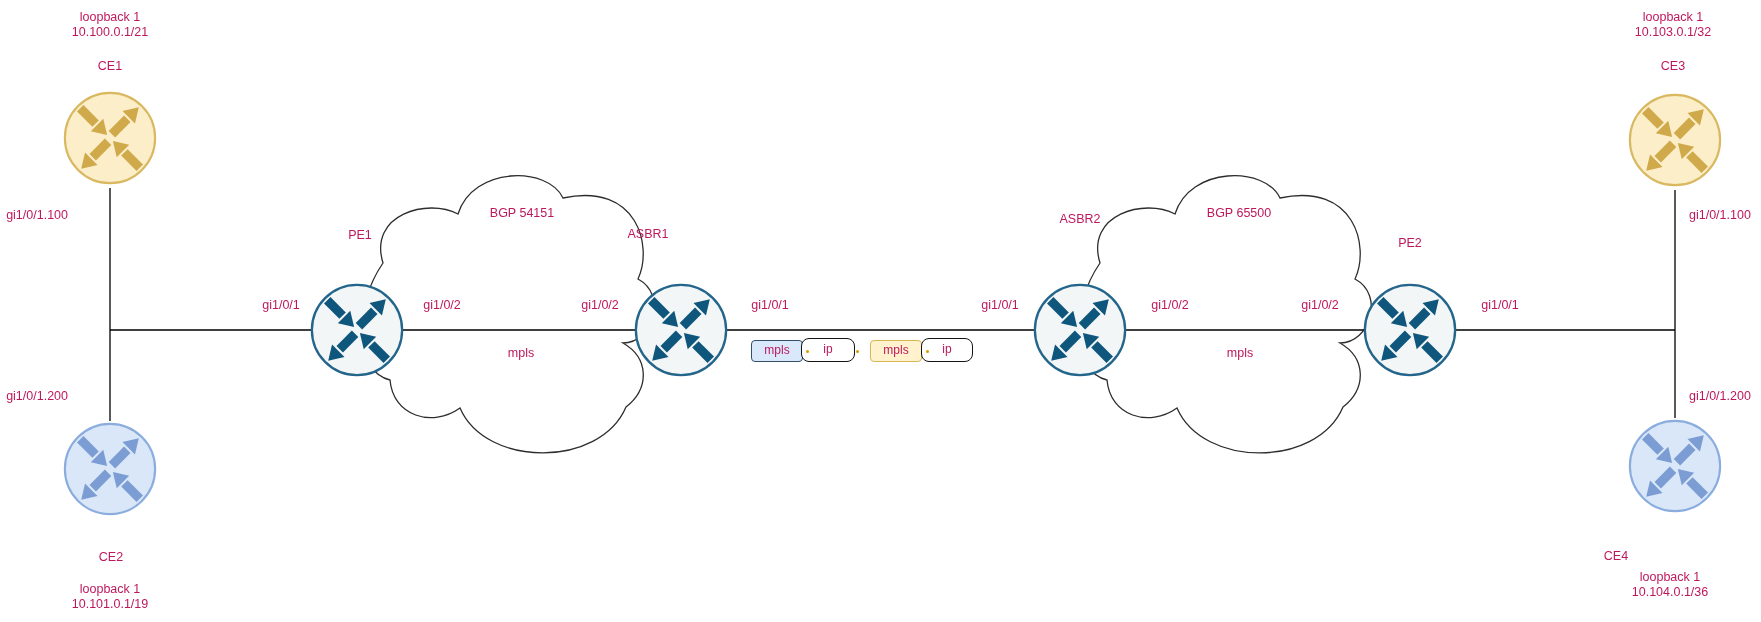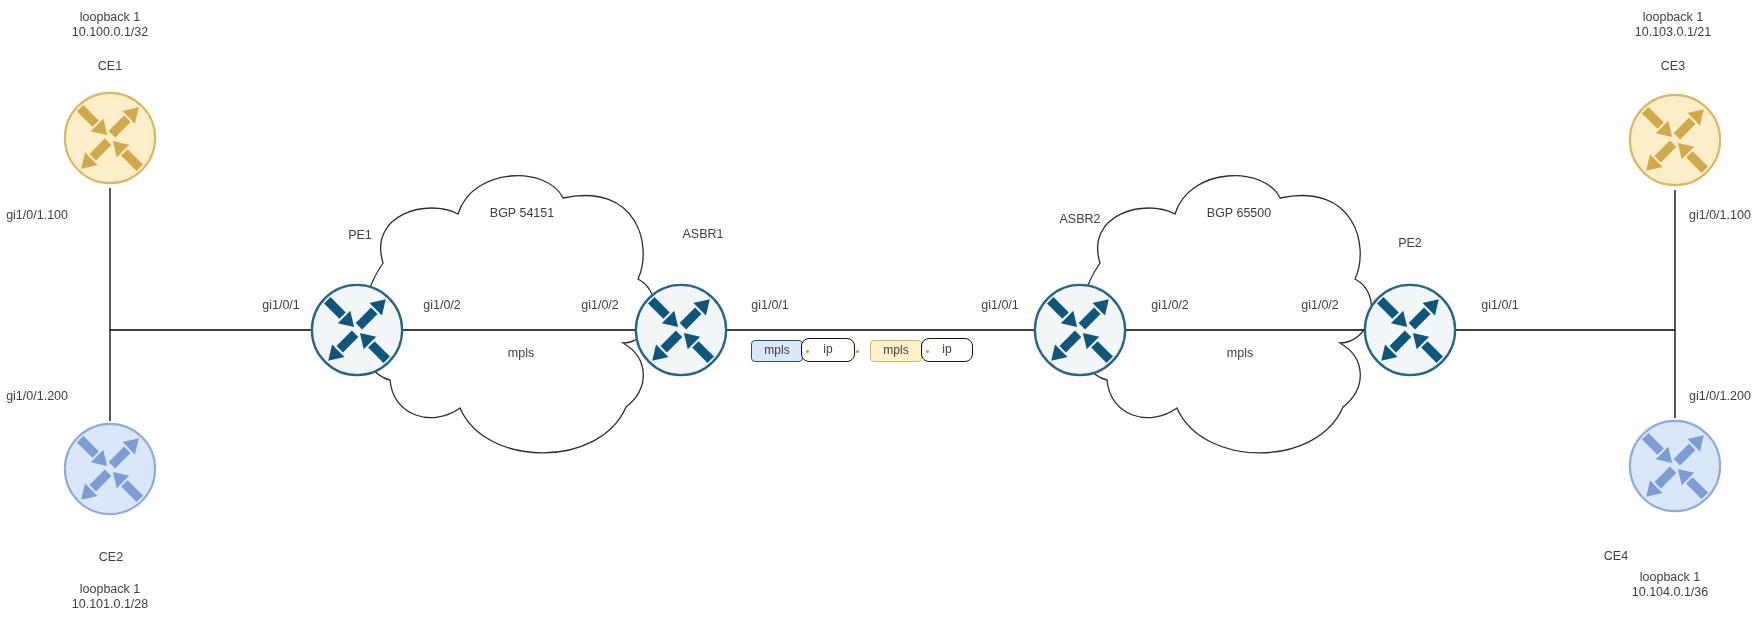--- a/index.html
+++ b/index.html
@@ -1,18 +1,18 @@
 <!DOCTYPE html>
 <html><head>
 <meta charset="utf-8">
 <style>
   html,body{margin:0;padding:0;background:#ffffff;}
   .canvas{
     position:relative;width:1761px;height:622px;background:#ffffff;overflow:hidden;
-    font-family:"Liberation Sans","DejaVu Sans",sans-serif;font-size:12.5px;color:#404040;
+    font-family:"Liberation Sans","DejaVu Sans",sans-serif;font-size:12.5px;color:#be185d;
   }
   svg.layer{position:absolute;left:0;top:0;}
   .lbl{position:absolute;text-align:center;line-height:15px;white-space:nowrap;}
   .lbl.left{text-align:left;}
   .lbl.right{text-align:right;}
   .router{position:absolute;width:96px;height:96px;}
   .body-yellow{fill:#fbeec8;stroke:#d9b860;stroke-width:2.2;}
   .arrows-yellow{color:#cfa94a;}
   .body-blue{fill:#d9e7f8;stroke:#8badde;stroke-width:2.2;}
   .arrows-blue{color:#7b9dd3;}
@@ -131,48 +131,48 @@
     <g class="arrows-core">
       <use href="#arr" transform="translate(19,19)"></use>
       <use href="#arr" transform="translate(52,46) rotate(-90)"></use>
       <use href="#arr" transform="translate(48,54) rotate(90)"></use>
       <use href="#arr" transform="translate(81,81) rotate(180)"></use>
     </g>
   </svg>
 
   <div class="lbl" style="left:30px;top:10px;width:160px">
     <div>loopback 1</div>
-    <div>10.100.0.1/32</div>
+    <div>10.100.0.1/21</div>
   </div>
   <div class="lbl" style="left:30px;top:59px;width:160px">CE1</div>
   <div class="lbl right" style="left:0px;top:208px;width:68px">gi1/0/1.100</div>
 
   <div class="lbl right" style="left:0px;top:389px;width:68px">gi1/0/1.200</div>
   <div class="lbl" style="left:31px;top:550px;width:160px">CE2</div>
   <div class="lbl" style="left:30px;top:582px;width:160px">
     <div>loopback 1</div>
-    <div>10.101.0.1/28</div>
+    <div>10.101.0.1/19</div>
   </div>
 
   <div class="lbl" style="left:1593px;top:10px;width:160px">
     <div>loopback 1</div>
-    <div>10.103.0.1/21</div>
+    <div>10.103.0.1/32</div>
   </div>
   <div class="lbl" style="left:1593px;top:59px;width:160px">CE3</div>
   <div class="lbl left" style="left:1689px;top:208px;width:90px">gi1/0/1.100</div>
 
   <div class="lbl left" style="left:1689px;top:389px;width:90px">gi1/0/1.200</div>
   <div class="lbl" style="left:1536px;top:549px;width:160px">CE4</div>
   <div class="lbl" style="left:1590px;top:570px;width:160px">
     <div>loopback 1</div>
     <div>10.104.0.1/36</div>
   </div>
 
   <div class="lbl" style="left:300px;top:228px;width:120px">PE1</div>
-  <div class="lbl" style="left:643px;top:227px;width:120px">ASBR1</div>
+  <div class="lbl" style="left:588px;top:227px;width:120px">ASBR1</div>
   <div class="lbl" style="left:1020px;top:212px;width:120px">ASBR2</div>
   <div class="lbl" style="left:1350px;top:236px;width:120px">PE2</div>
 
   <div class="lbl" style="left:231px;top:298px;width:100px">gi1/0/1</div>
   <div class="lbl" style="left:392px;top:298px;width:100px">gi1/0/2</div>
   <div class="lbl" style="left:550px;top:298px;width:100px">gi1/0/2</div>
   <div class="lbl" style="left:720px;top:298px;width:100px">gi1/0/1</div>
   <div class="lbl" style="left:950px;top:298px;width:100px">gi1/0/1</div>
   <div class="lbl" style="left:1120px;top:298px;width:100px">gi1/0/2</div>
   <div class="lbl" style="left:1270px;top:298px;width:100px">gi1/0/2</div>

